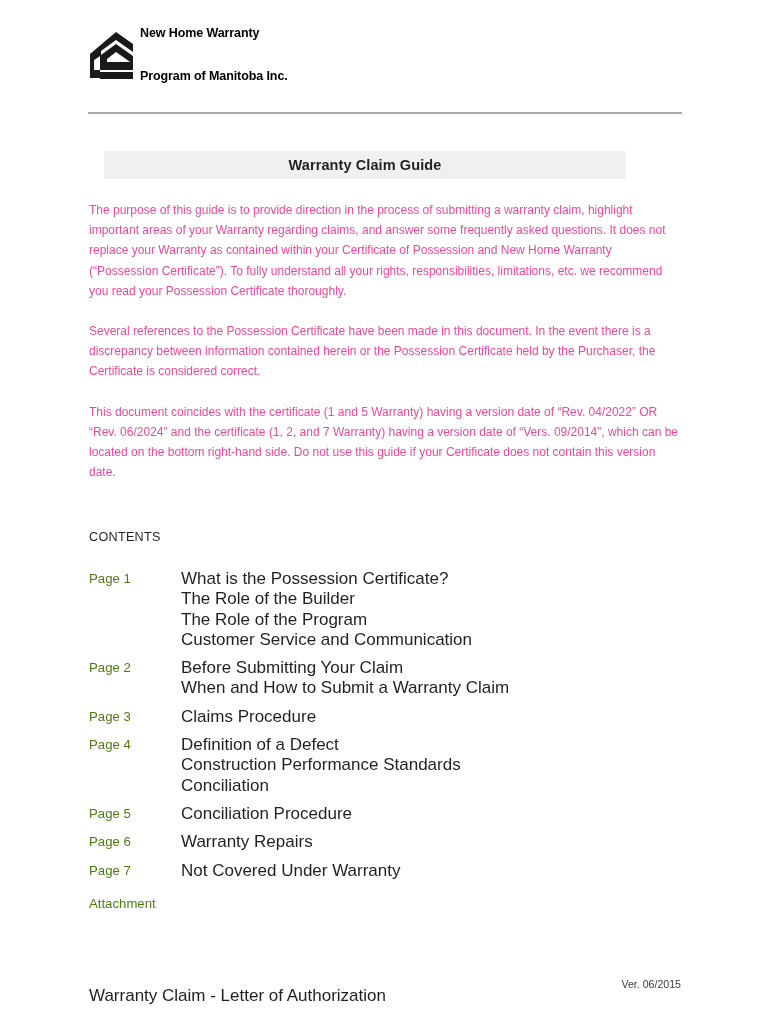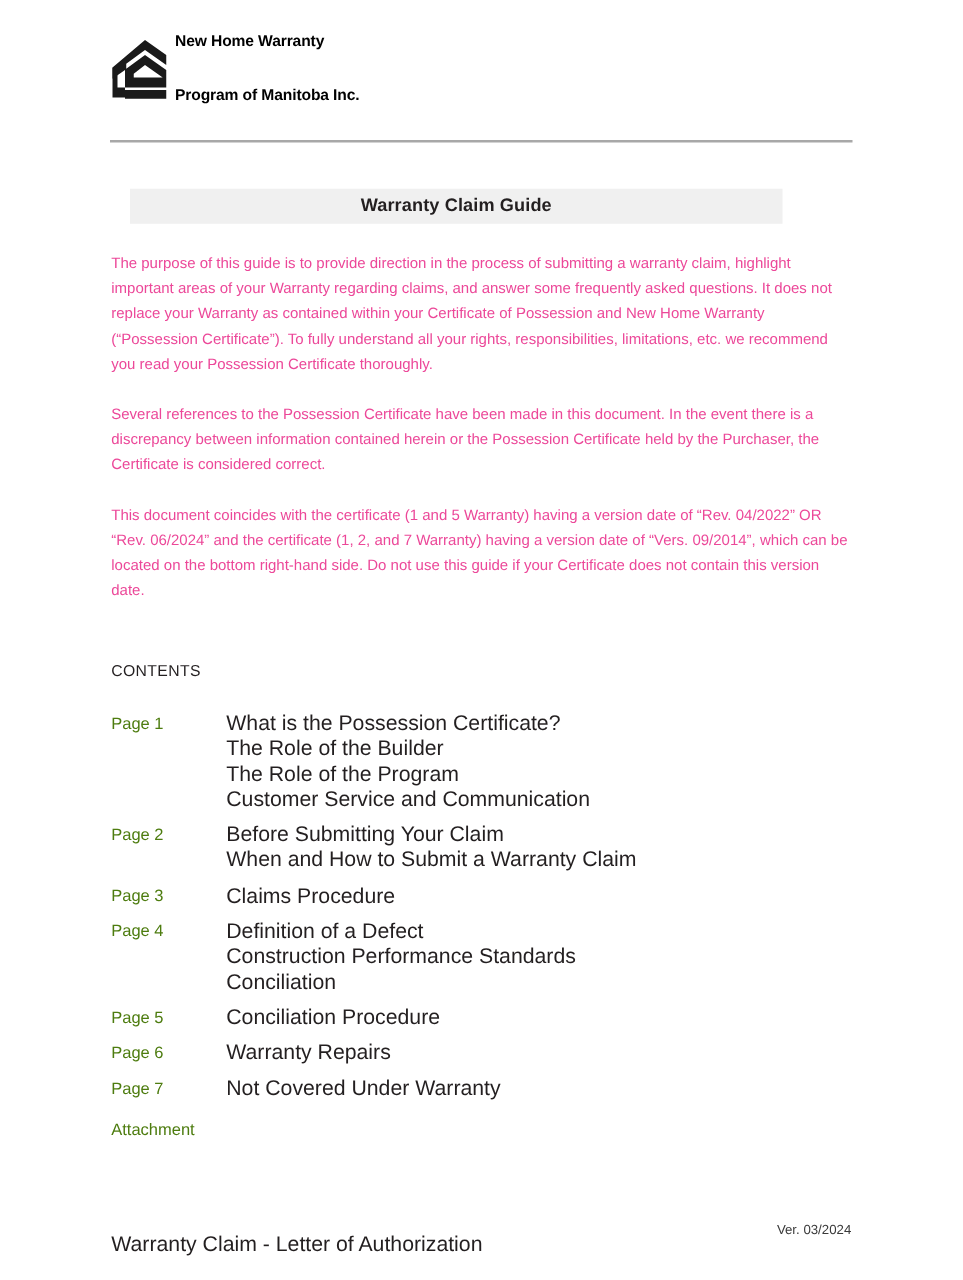--- a/index.html
+++ b/index.html
@@ -266,15 +266,15 @@
 
     <div class="contents-group attachment">
       <div class="group-page">Attachment</div>
       <div class="group-items">
         <div class="group-item">Warranty Claim - Letter of Authorization</div>
       </div>
     </div>
 
   </div>
 
-  <div class="footer-version">Ver. 03/2024</div>
+  <div class="footer-version">Ver. 06/2015</div>
 
 </div>
 
 </body></html>

